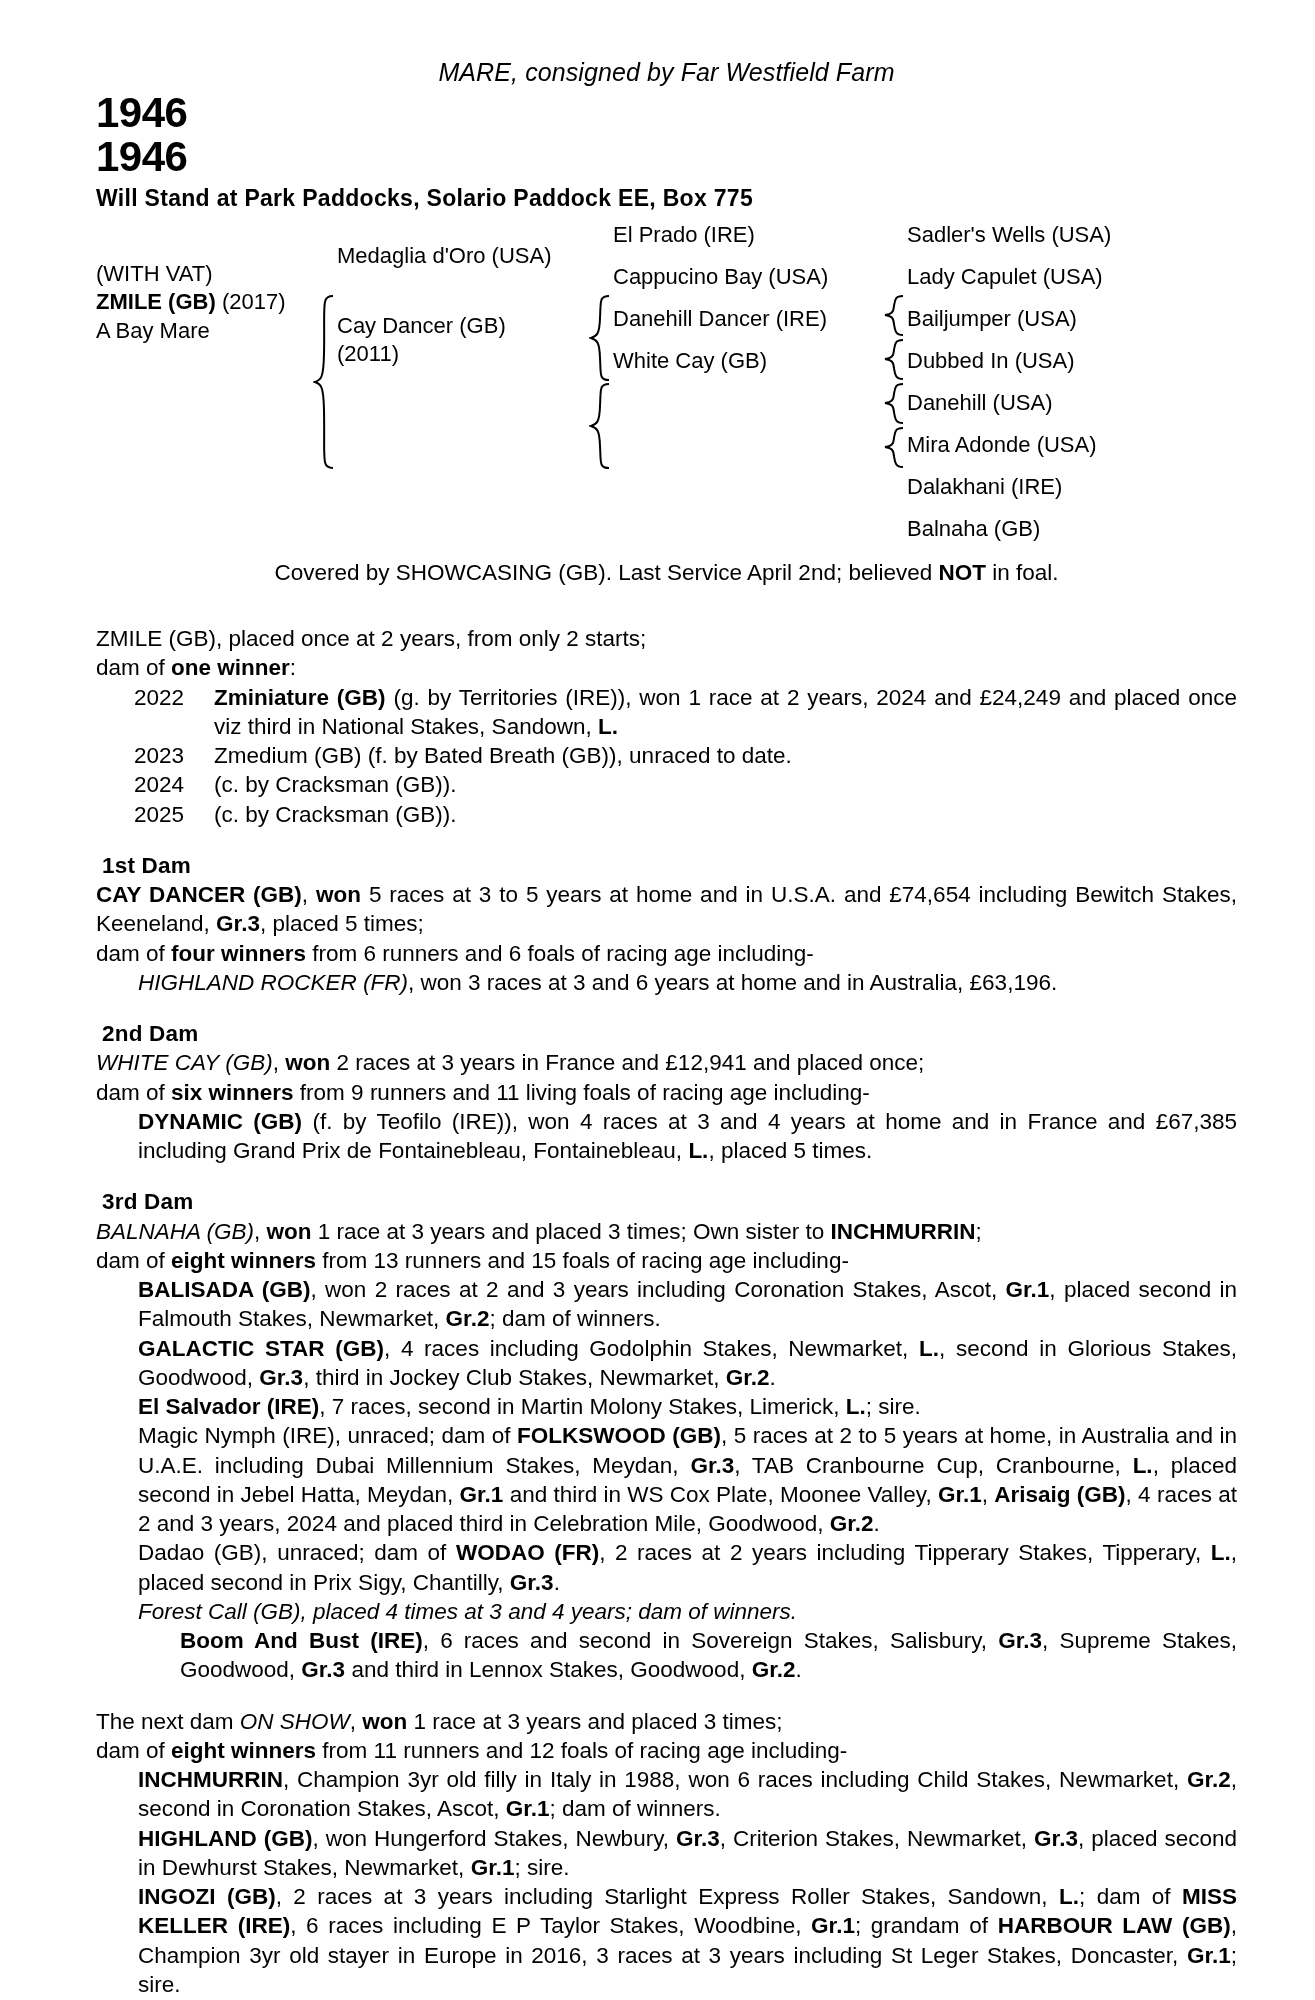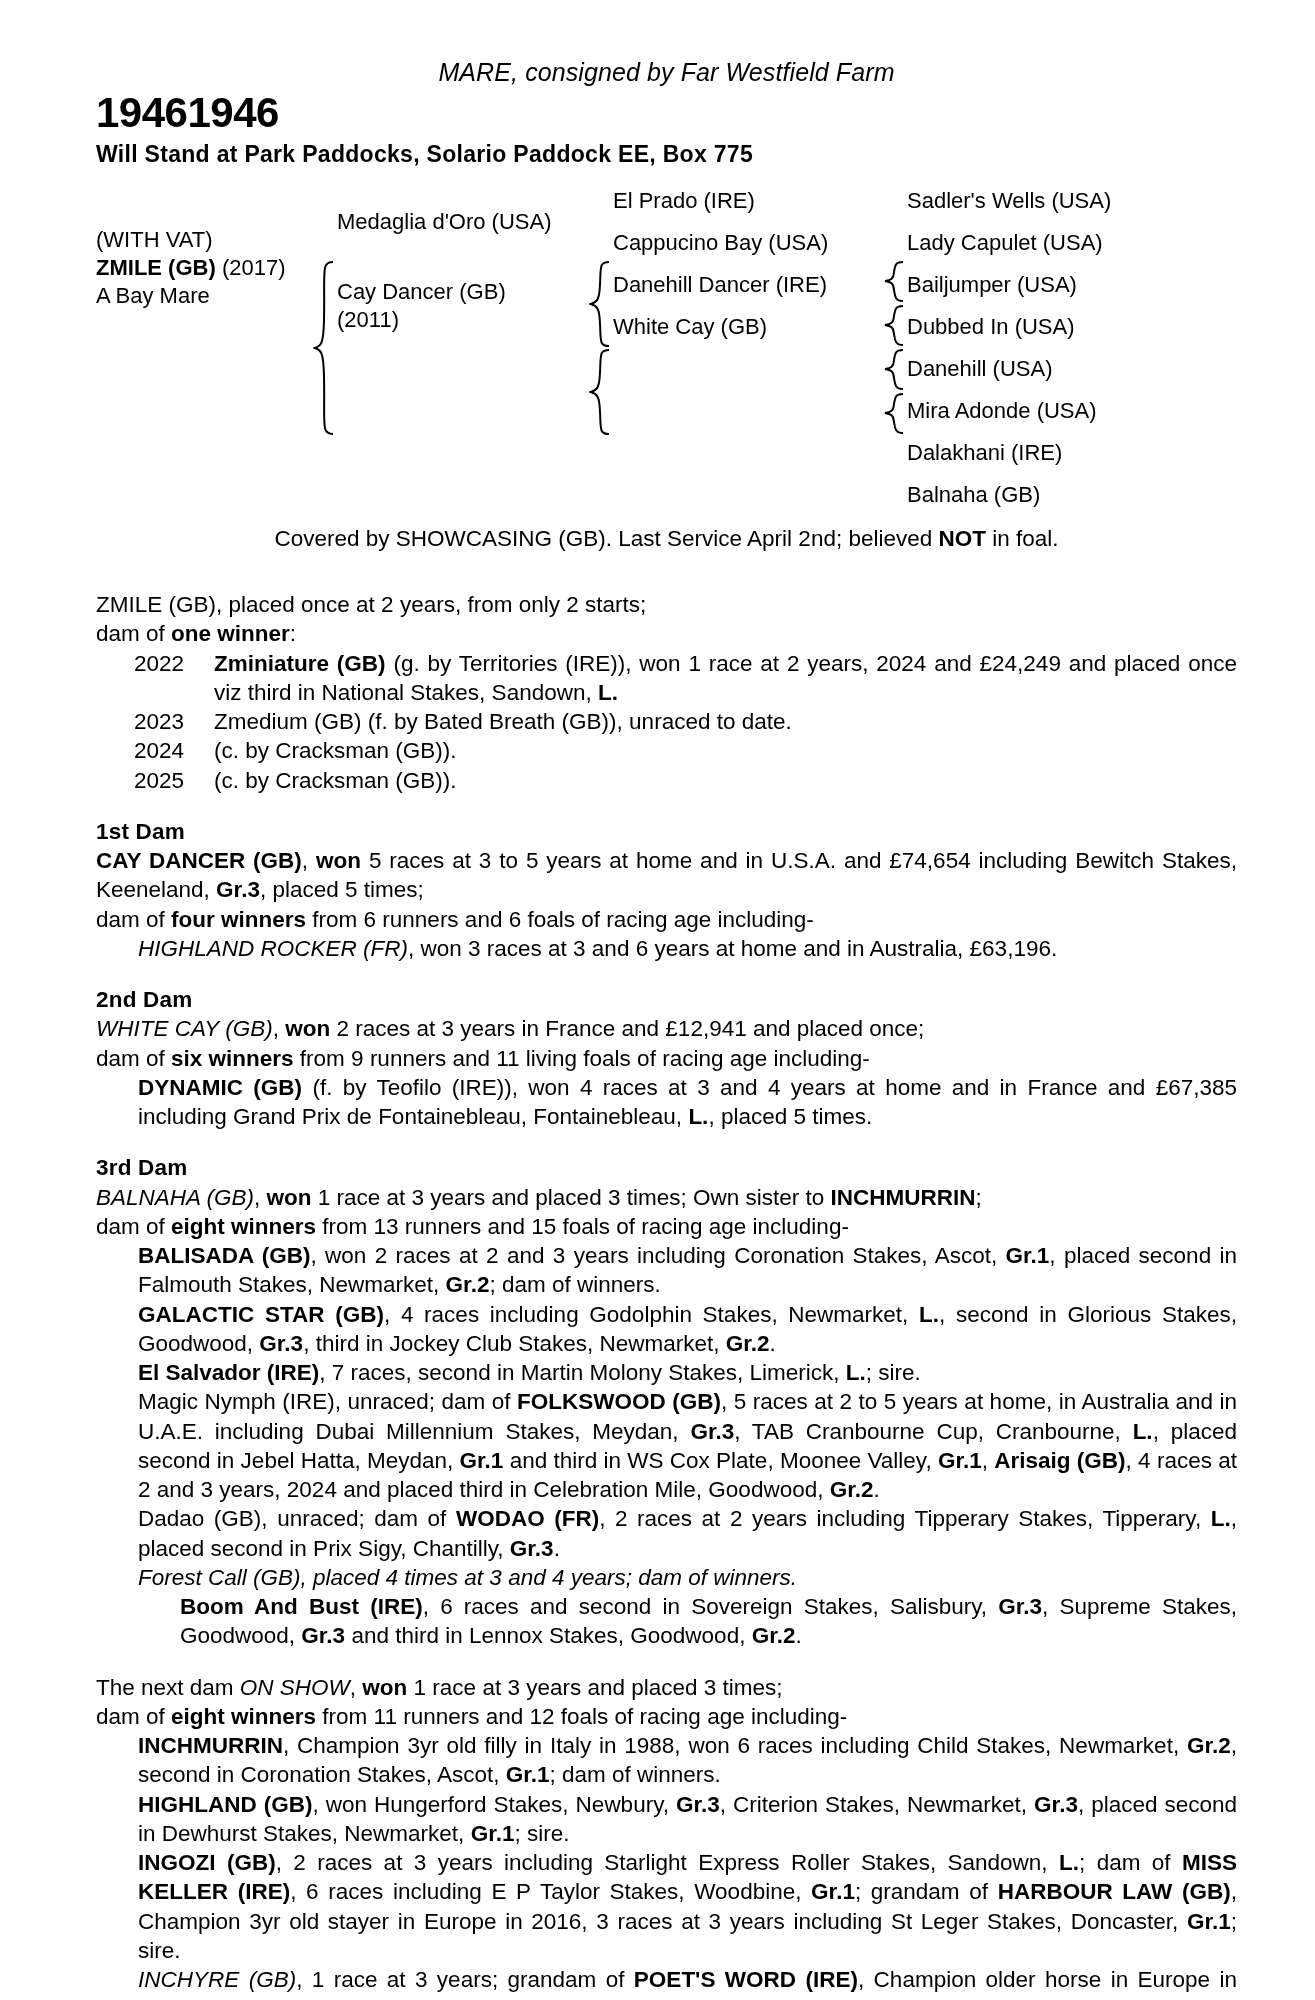--- a/index.html
+++ b/index.html
@@ -18,35 +18,36 @@
   }
   .consignor {
     text-align:center;
     font-style:italic;
     font-size:25px;
     letter-spacing:0.1px;
     margin:0 0 4px 0;
   }
   .lotrow {
     display:flex;
-    justify-content:flex-start;
+    justify-content:flex-end;
     align-items:flex-start;
     margin:0;
+    flex-direction:column;
   }
   .lotnum {
     font-size:42px;
     font-weight:bold;
     letter-spacing:-0.5px;
     line-height:1.05;
   }
   .standline {
     font-size:23px;
     font-weight:bold;
     letter-spacing:0.3px;
-    margin:6px 0 12px 0;
+    margin:6px 0 2px 0;
   }
 
   
   .ped {
     display:flex;
     align-items:stretch;
     margin-top:2px;
     font-size:22px;
     line-height:1.28;
   }
@@ -78,21 +79,21 @@
 
   .covered {
     text-align:center;
     font-size:22.5px;
     margin:10px 0 16px 0;
   }
   .covered b { font-weight:bold; }
 
   .block { font-size:22.5px; line-height:1.30; }
   .gap { height:22px; }
-  .hdr { font-weight:bold; font-size:22.5px; letter-spacing:0.2px; }
+  .hdr { font-weight:bold; font-size:22.5px; letter-spacing:0.2px;margin-left:6px; }
 
   .prod { display:flex; }
   .prod .yr { width:118px; flex:0 0 118px; padding-left:38px; box-sizing:border-box; }
   .prod .txt { flex:1; }
   .just { text-align:justify; }
   .ind2 { padding-left:84px; }
   .hang1 { padding-left:42px; text-indent:0; }
   i { font-style:italic; }
   b { font-weight:bold; }
 </style>

